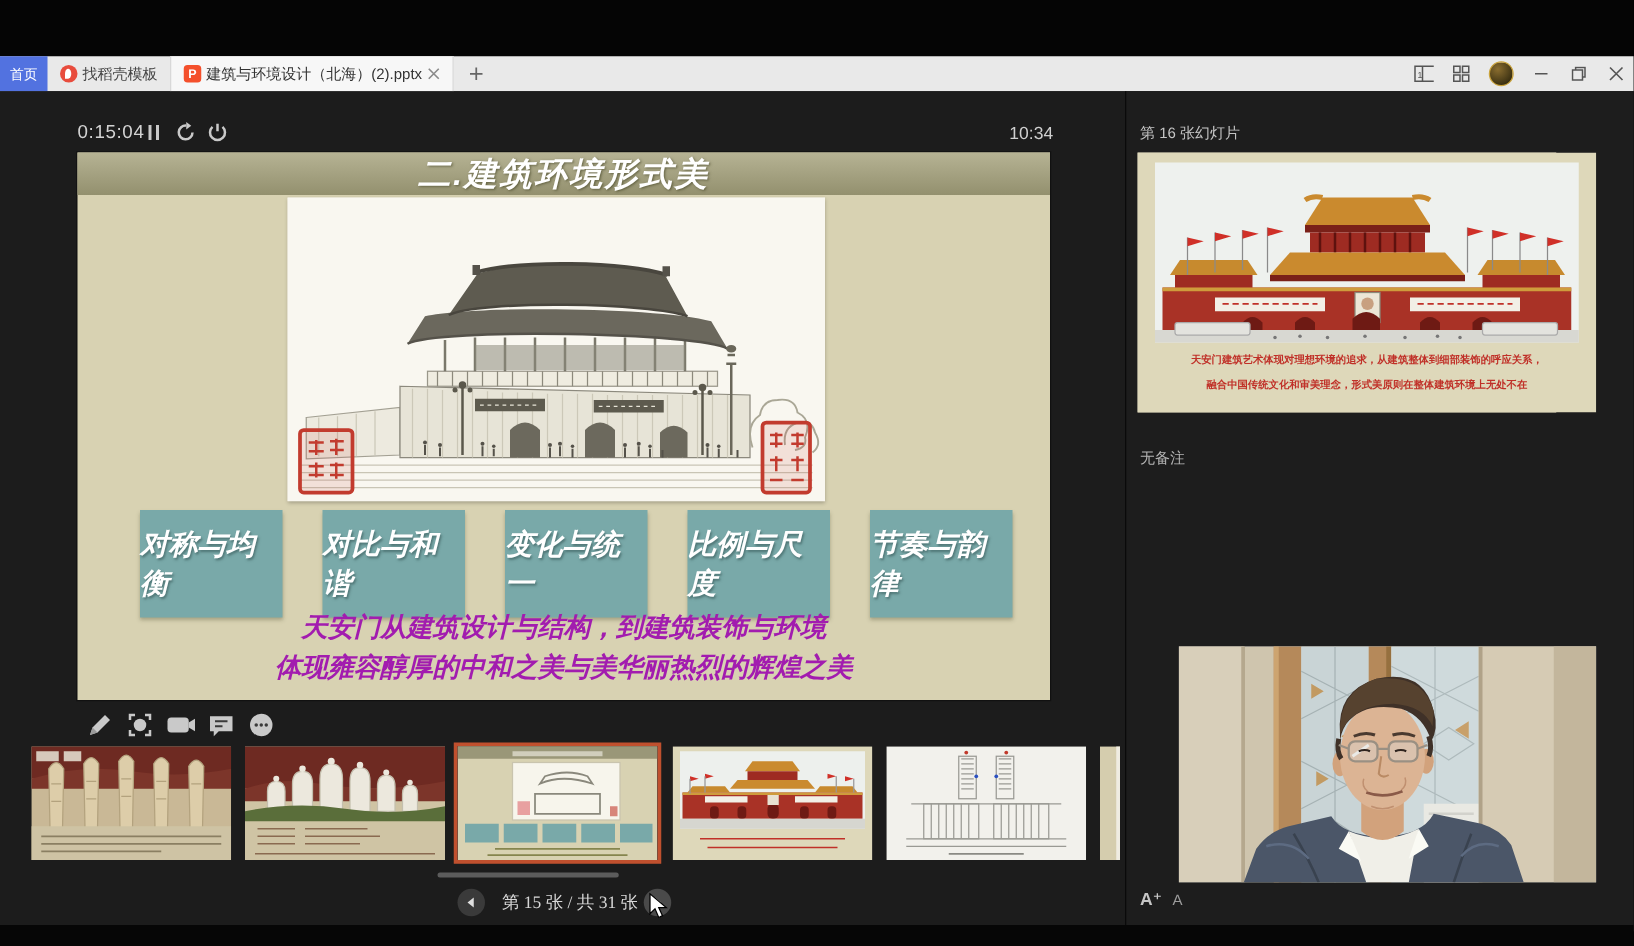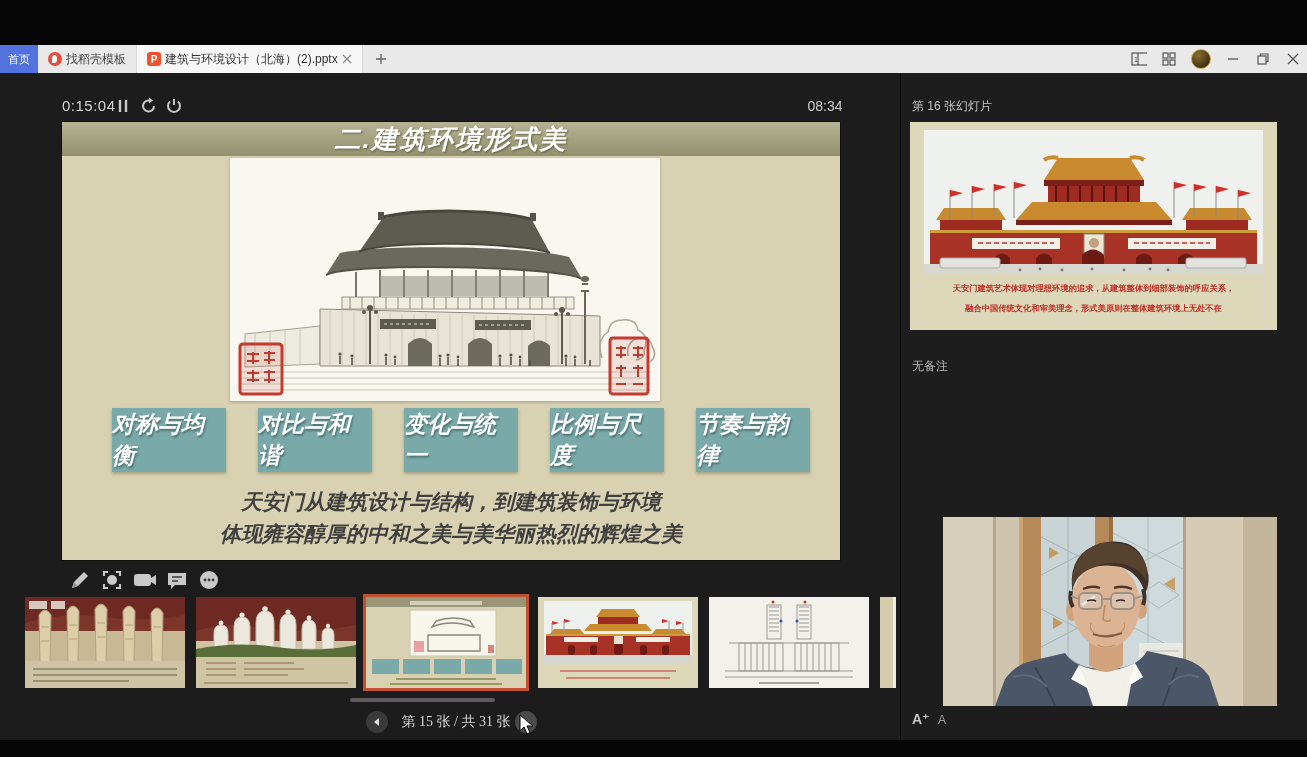--- a/index.html
+++ b/index.html
@@ -31,23 +31,23 @@
   .tbtn { top:97px; width:18px; height:18px; }
   #clock { left:790px; top:98px; width:70px; text-align:center; font-size:14px; color:#cfcfcf; }
 
   
   #slide { left:62px; top:122px; width:778px; height:438px; background:#d8d2b2; box-shadow:0 0 0 1px #111;font-style:italic; }
   #slide-banner { left:0; top:0; width:778px; height:34px;
     background:linear-gradient(#b6b394,#93906e); display:flex; align-items:center; justify-content:center; }
   #slide-title { color:#fff; font-size:26px; font-weight:bold; letter-spacing:2px; text-shadow:1px 1px 2px rgba(60,60,30,.6); }
   #engraving { left:168px; top:36px; width:430px; height:243px; background:#f9f7f0; box-shadow:0 1px 3px rgba(0,0,0,.25); }
   #btnrow { left:0px; top:286px; width:778px; padding:0 30px; display:flex; gap:12px; justify-content:space-between; }
-  .slide-btn { width:133px; height:64px; background:#79a9a9; display:flex; align-items:center; justify-content:center;
+  .slide-btn { width:133px; height:86px; background:#79a9a9; display:flex; align-items:center; justify-content:center;
     color:#fff; font-size:23px; font-weight:bold; text-shadow:1px 2px 2px rgba(40,70,70,.55); box-shadow:0 2px 3px rgba(90,90,60,.4);margin-left:20px; }
-  .slide-cap { left:0; width:778px; text-align:center; color:#404040; font-size:21px; font-weight:bold; }
+  .slide-cap { left:0; width:778px; text-align:center; color:#a21caf; font-size:21px; font-weight:bold; }
 
   
   .atool { top:568px; width:24px; height:24px; }
 
   
   .thumb { top:597px; height:91px; background:#222; overflow:hidden; }
   .thumb svg { display:block; }
   #thumb-current { border:3px solid #c0502e; }
   #film-scrollbar { left:350px; top:698px; width:145px; height:4px; background:#5c5c5c; border-radius:2px; }
 
@@ -142,21 +142,21 @@
         <path d="M14 9 A5.5 5.5 0 1 1 9 3.5" fill="none" stroke="#c9c9c9" stroke-width="2"></path>
         <path d="M9 0.5 L13 3.5 L9 6.5 Z" fill="#c9c9c9"></path>
       </svg>
   </div>
   <div class="abs tbtn" style="left:165px">
     <svg width="18" height="18">
         <path d="M9 2 V8" stroke="#c9c9c9" stroke-width="2"></path>
         <path d="M5 4.5 A6 6 0 1 0 13 4.5" fill="none" stroke="#c9c9c9" stroke-width="2"></path>
       </svg>
   </div>
-  <div class="abs" id="clock">08:34</div>
+  <div class="abs" id="clock">10:34</div>
 
   <div class="abs" id="slide">
     <div class="abs" id="slide-banner">
       <span id="slide-title">二.建筑环境形式美</span>
     </div>
 
     <div class="abs" id="engraving">
       <svg width="430" height="243" viewBox="0 0 430 243">
         <rect width="430" height="243" fill="#f9f7f0"></rect>
         <g stroke="#c9c5b5" stroke-width="1">

